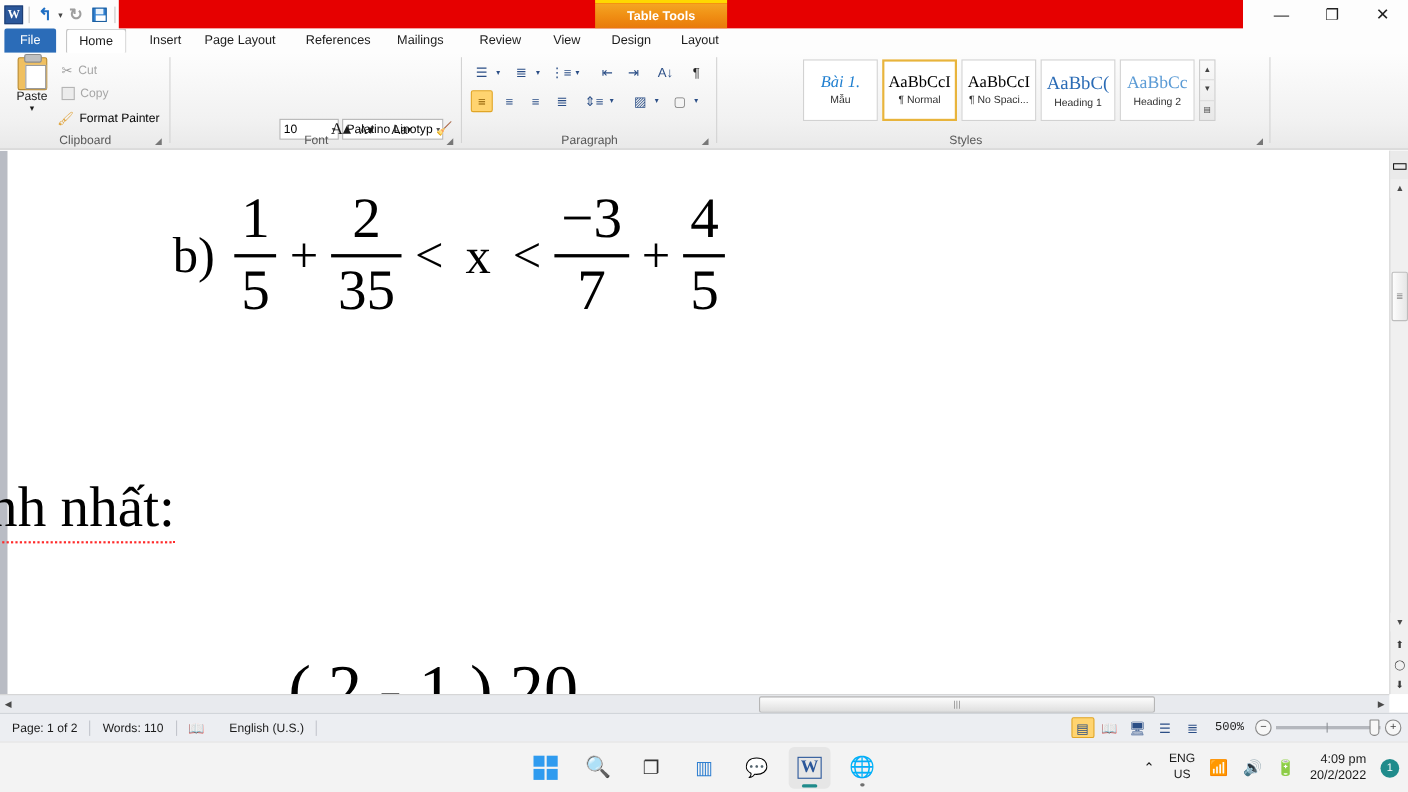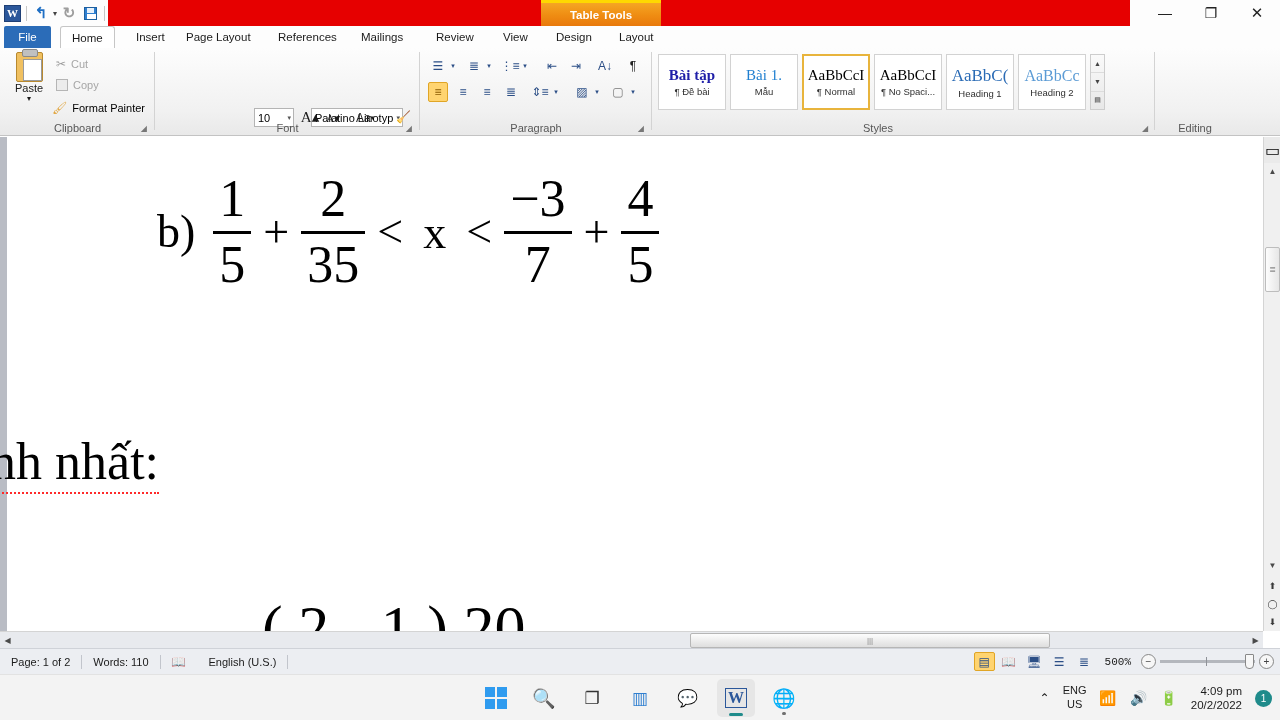--- a/index.html
+++ b/index.html
@@ -149,21 +149,21 @@
   .brush-ico { font-size: 12px; color: #e0a33a; }
 
   
   .fontname {
     position: absolute; left: 156px; top: 60px; width: 92px; height: 19px;
     border: 1px solid #b4b4b4; background: #fff; font-size: 11px;
     display: flex; align-items: center; padding-left: 3px; overflow: hidden;
     white-space: nowrap;
   }
   .fontsize {
-    position: absolute; left: 254px; top: 60px; width: 40px; height: 19px;
+    position: absolute; left: 254px; top: 60px; width: 54px; height: 19px;
     border: 1px solid #b4b4b4; background: #fff; font-size: 11px;
     display: flex; align-items: center; padding-left: 3px;
   }
   .combo-caret {
     position: absolute; right: 2px; font-size: 7px; color: #555;
   }
   .rbtn {
     position: absolute; display: flex; align-items: center;
     justify-content: center; font-size: 12px; color: #1b1b1b;
   }
@@ -505,26 +505,22 @@
     <div class="pbtn" style="left:172px;top:34px;width:10px;font-size:7px;">▾</div>
     <div class="pbtn" style="left:188px;top:34px;color:#777;">▢</div>
     <div class="pbtn" style="left:208px;top:34px;width:10px;font-size:7px;">▾</div>
 
     <div class="group-label">Paragraph</div>
     <div class="dlg-launch" style="right:8px;">◢</div>
     <div class="group-div" style="right:0;"></div>
   </div>
 
   <div class="group" style="left:652px;width:503px;">
-    <div class="stylebox" style="left:6px;">
-      <div class="style-prev" style="color:#1f1fa8;font-weight:bold;">Bài tập</div>
-      <div class="style-name">¶ Đề bài</div>
-    </div>
     <div class="stylebox" style="left:78px;">
-      <div class="style-prev" style="color:#1f7fd0;">Bài 1.</div>
+      <div class="style-prev" style="color:#1f7fd0;font-style:italic;">Bài 1.</div>
       <div class="style-name">Mẫu</div>
     </div>
     <div class="stylebox sel" style="left:150px;">
       <div class="style-prev">AaBbCcI</div>
       <div class="style-name">¶ Normal</div>
     </div>
     <div class="stylebox" style="left:222px;">
       <div class="style-prev">AaBbCcI</div>
       <div class="style-name">¶ No Spaci...</div>
     </div>
@@ -540,24 +536,20 @@
       <div class="gal-arrow">▲</div>
       <div class="gal-arrow">▼</div>
       <div class="gal-arrow" style="border-bottom:none;">▤</div>
     </div>
 
     <div class="group-label" style="left:0;width:452px;margin-top:25px;">Styles</div>
     <div class="dlg-launch" style="left:490px;">◢</div>
     <div class="group-div" style="right:0;"></div>
   </div>
 
-  <div class="group" style="left:1155px;width:125px;">
-
-    <div class="group-label" style="width:80px;left:0;">Editing</div>
-  </div>
 </div>
 
 <div class="docarea">
   <div class="page-left-edge"></div>
   <div class="page">
 
     <div class="mathline">
       <span class="mlab">b)</span>
       <span class="frac">
         <span class="num">1</span>

